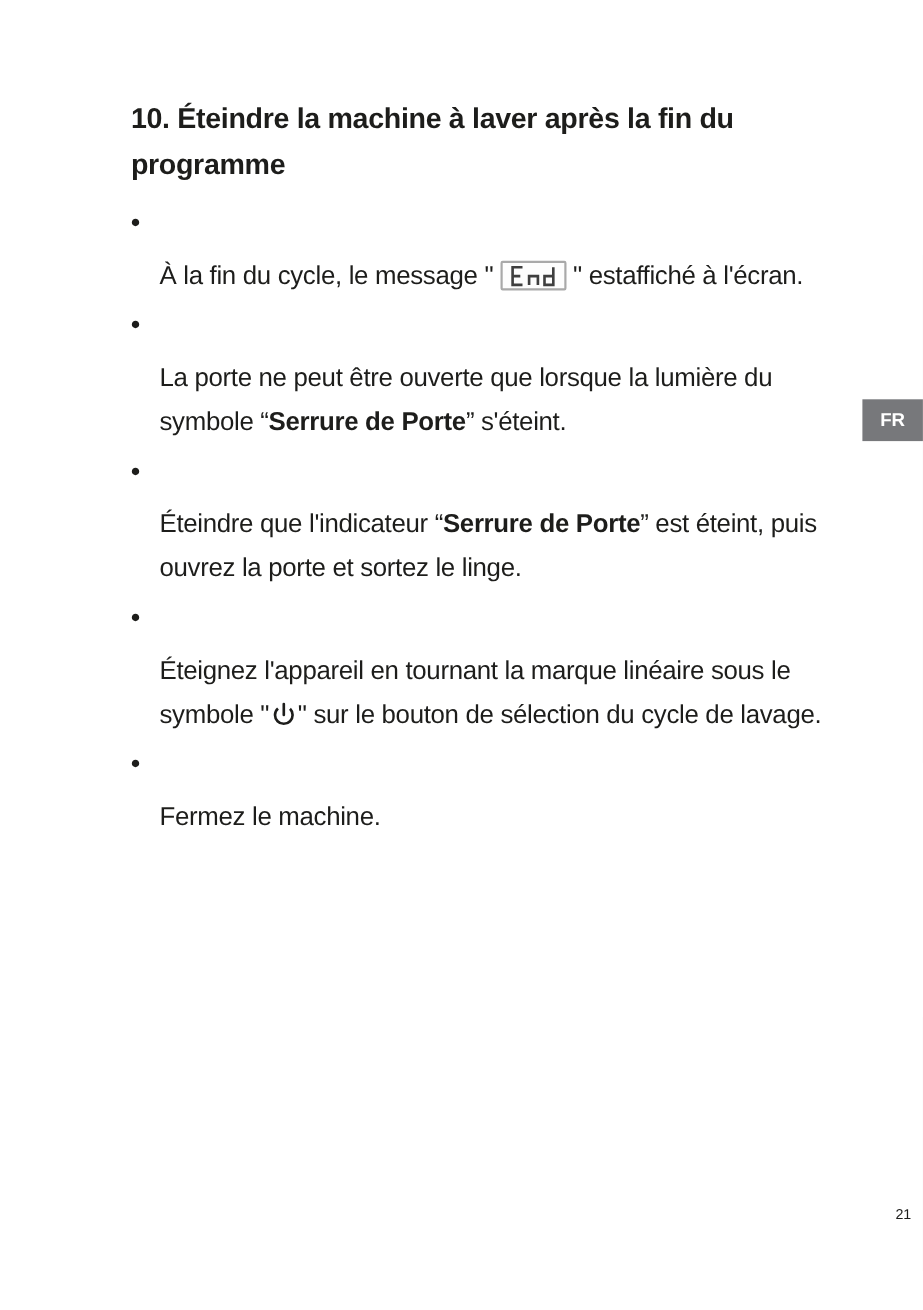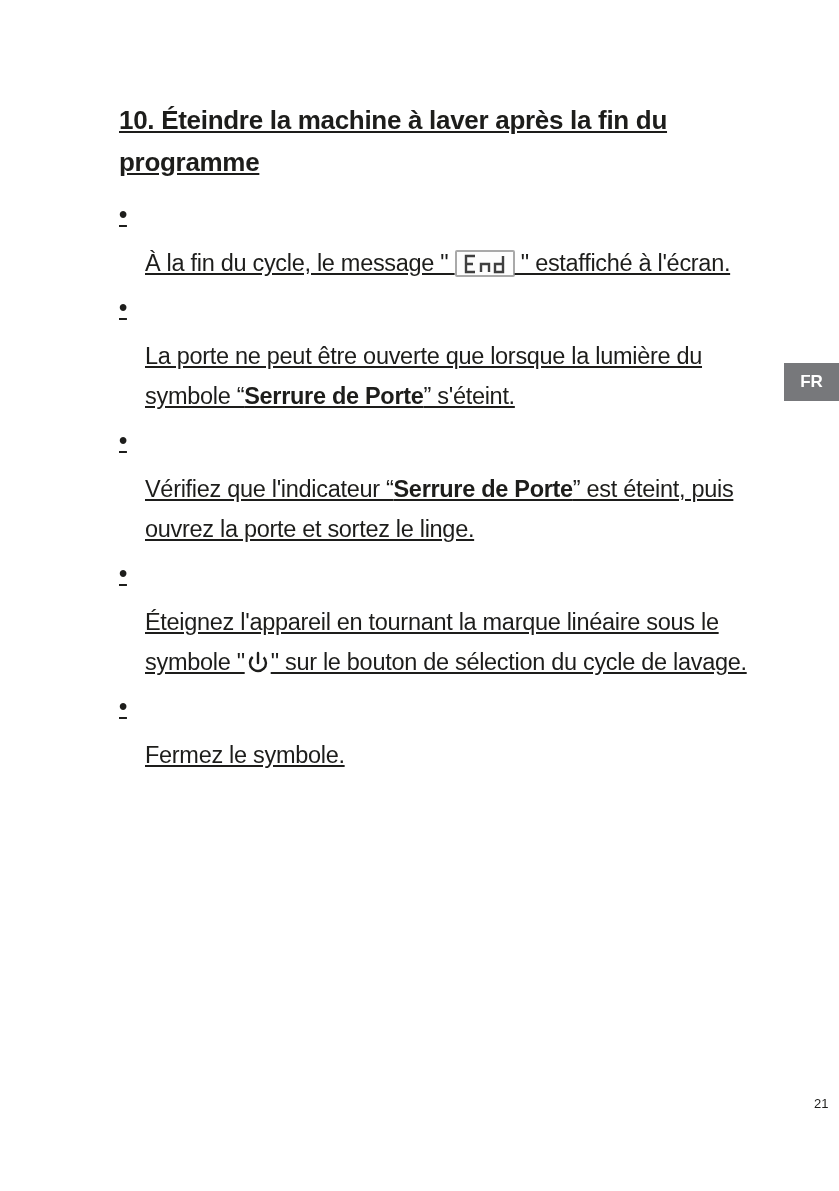--- a/index.html
+++ b/index.html
@@ -7,24 +7,23 @@
     position:relative;
     width:839px;height:1191px;
     background:#ffffff;
     font-family:"Liberation Sans",sans-serif;
     color:#1d1d1b;
     overflow:hidden;
     margin:0 auto;
   }
   .content{
     position:absolute;
-    left:119px;top:99px;
+    left:119px;top:86px;
     width:652px;
     letter-spacing:-0.3px;
-    text-decoration:underline;
   }
   h1.heading{
     font-size:26px;
     line-height:42px;
     font-weight:700;
     margin:0 0 12px 0;
   }
   ul.steps{
     list-style:none;
     margin:0;padding:0;
@@ -108,38 +107,38 @@
       <li>
         <span class="marker">•</span>
         <span class="li-text">
           <span>La porte ne peut être ouverte que lorsque la lumière du symbole “</span><span class="bold">Serrure de Porte</span><span>”  s'éteint.</span>
         </span>
       </li>
 
       <li>
         <span class="marker">•</span>
         <span class="li-text">
-          <span>Vérifiez que l'indicateur “</span><span class="bold">Serrure de Porte</span><span>”  est éteint, puis ouvrez la porte et sortez le linge.</span>
+          <span>Éteindre que l'indicateur “</span><span class="bold">Serrure de Porte</span><span>”  est éteint, puis ouvrez la porte et sortez le linge.</span>
         </span>
       </li>
 
       <li>
         <span class="marker">•</span>
         <span class="li-text">
           <span>Éteignez l'appareil en tournant la marque linéaire sous le symbole "</span><span class="power"><svg width="22" height="24" viewBox="0 0 22 24" aria-hidden="true">
               <circle cx="11" cy="13" r="8" fill="none" stroke="#1d1d1b" stroke-width="2.4" stroke-dasharray="31.7 12"></circle>
               <path d="M11,3 V13" stroke="#1d1d1b" stroke-width="2.4" stroke-linecap="round" fill="none"></path>
             </svg></span><span>" sur le bouton de sélection du cycle de lavage.</span>
         </span>
       </li>
 
       <li>
         <span class="marker">•</span>
         <span class="li-text">
-          <span>Fermez le symbole.</span>
+          <span>Fermez le machine.</span>
         </span>
       </li>
 
     </ul>
 
 
   </div>
 
   <div class="lang-tab">FR</div>
 

